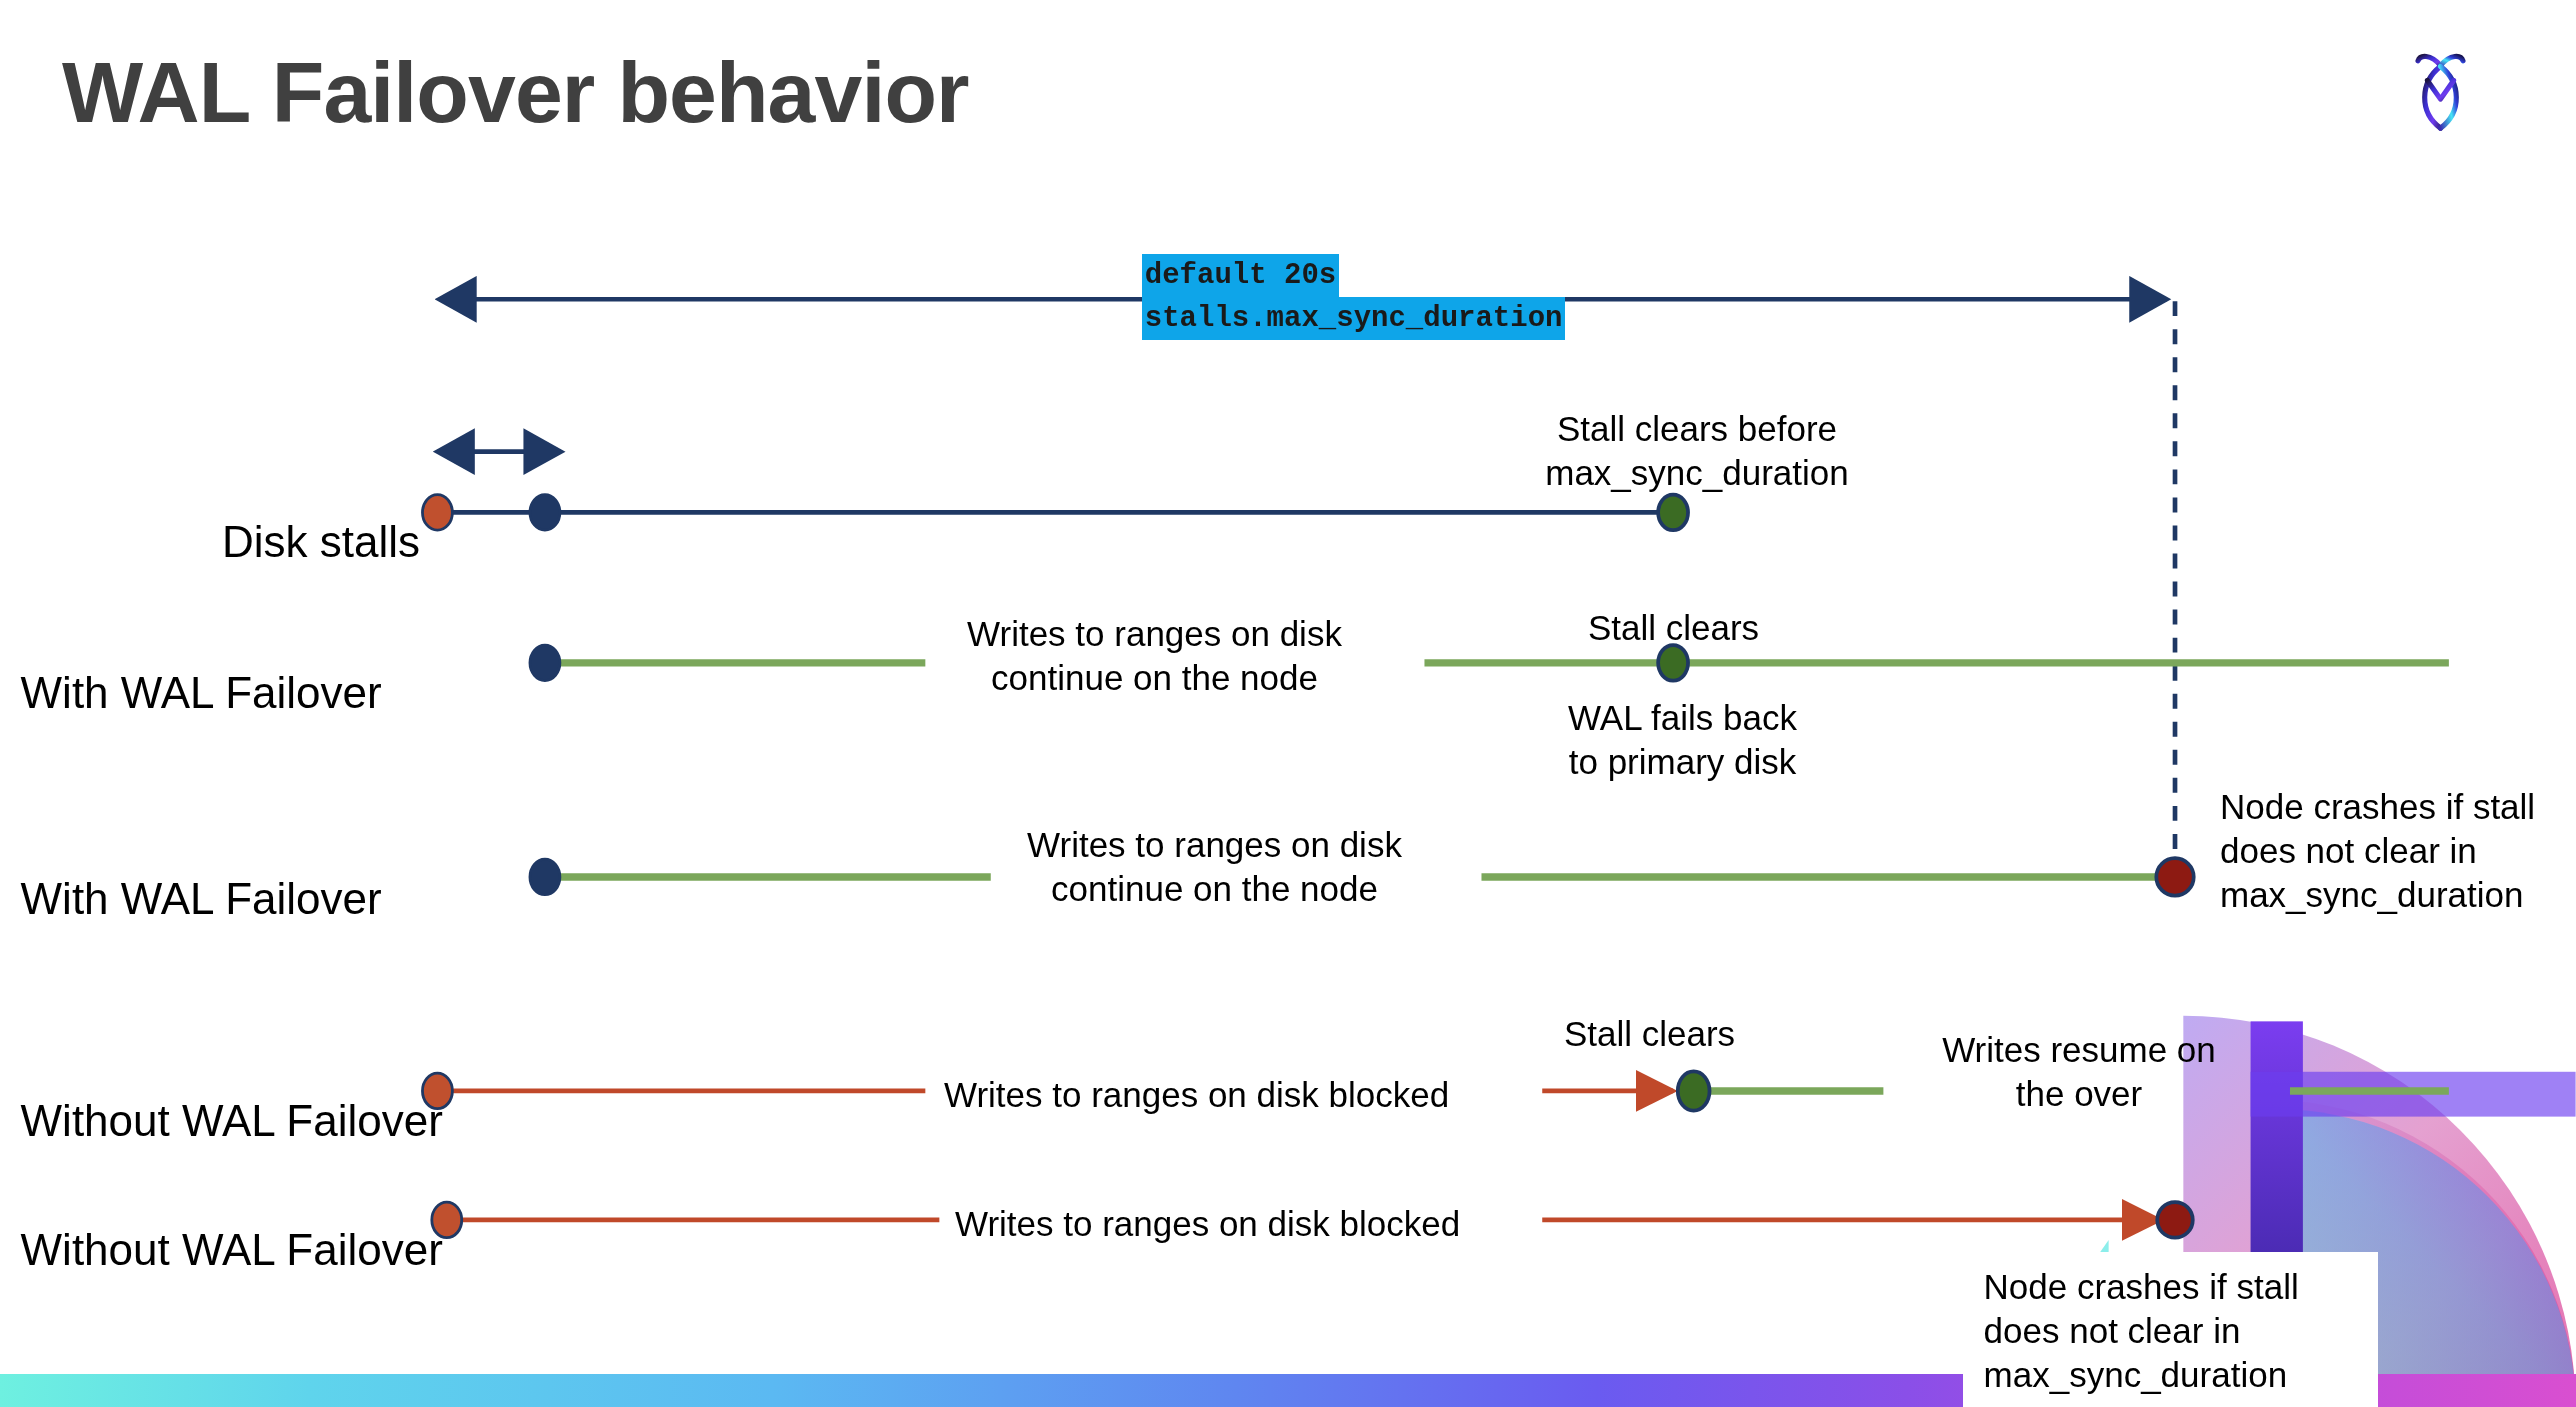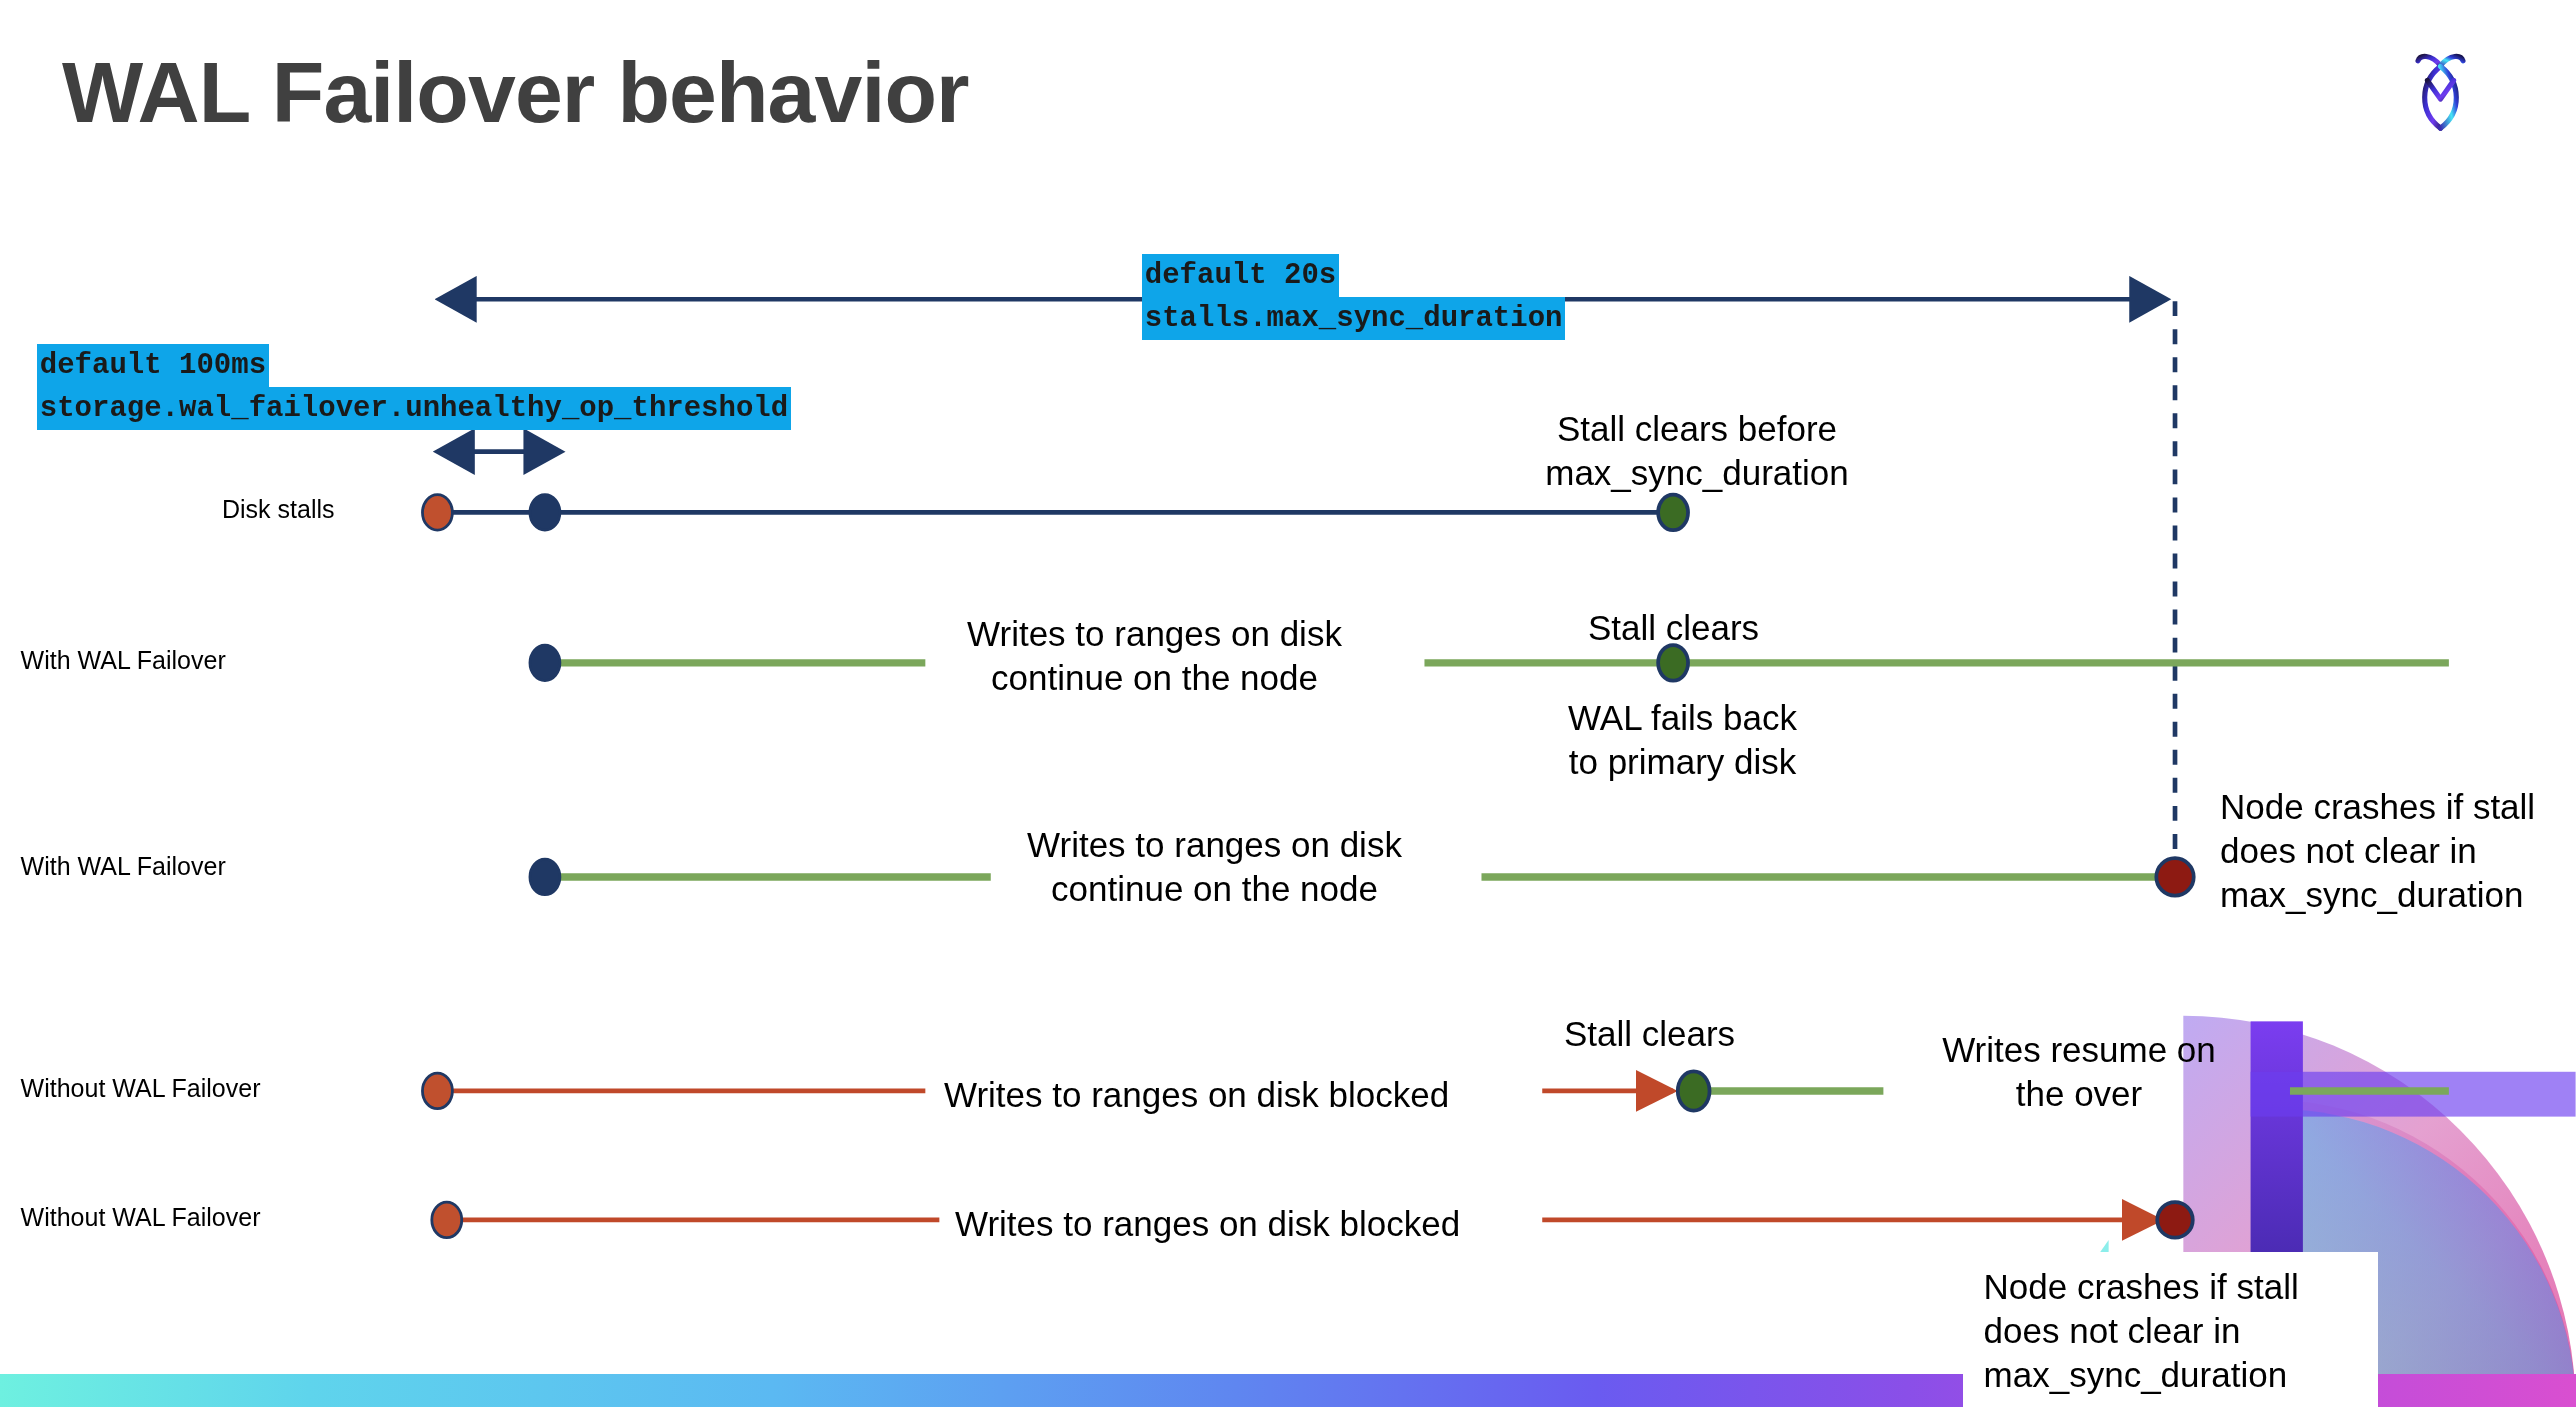--- a/index.html
+++ b/index.html
@@ -89,21 +89,21 @@
 
   
   .lbl {
     position: absolute;
     font-family: "Liberation Sans", sans-serif;
     font-size: 35px;
     line-height: 1.26;
     color: #000000;
     white-space: pre-line;
   }
-  .lbl.row-name { font-size: 25px; }
+  .lbl.row-name { font-size: 44px; margin-top: 20px; }
   .lbl.center { text-align: center; }
   .lbl.left   { text-align: left; }
 
   
   .callout-box {
     position: absolute;
     background: #ffffff;
     padding: 13px 20.6px 17px 20.6px;
     font-size: 35px;
     line-height: 1.26;
@@ -252,24 +252,20 @@
     </g>
 
     <g>
       <line x1="485" y1="1305" x2="1005" y2="1305" stroke="#c0492a" stroke-width="5"></line>
       <line x1="1650" y1="1305" x2="2310" y2="1305" stroke="#c0492a" stroke-width="5" marker-end="url(#arrOrange)"></line>
       <ellipse cx="478" cy="1305" rx="16" ry="19" fill="#c0502e" stroke="#1f3864" stroke-width="3"></ellipse>
       <circle cx="2327" cy="1305" r="19" fill="#8d1a12" stroke="#1f3864" stroke-width="4"></circle>
     </g>
   </svg>
 
-  <div class="codebox" style="left:37px; top:344px;">
-    <span>default 100ms</span><br>
-    <span>storage.wal_failover.unhealthy_op_threshold</span>
-  </div>
 
   <div class="codebox" style="left:1142px; top:254px;">
     <span>default 20s</span><br>
     <span>stalls.max_sync_duration</span>
   </div>
 
   <div class="lbl row-name" style="left:222px; top:494px;">Disk stalls</div>
 
   <div class="lbl row-name" style="left:20.6px; top:645px;">With WAL Failover</div>
 

